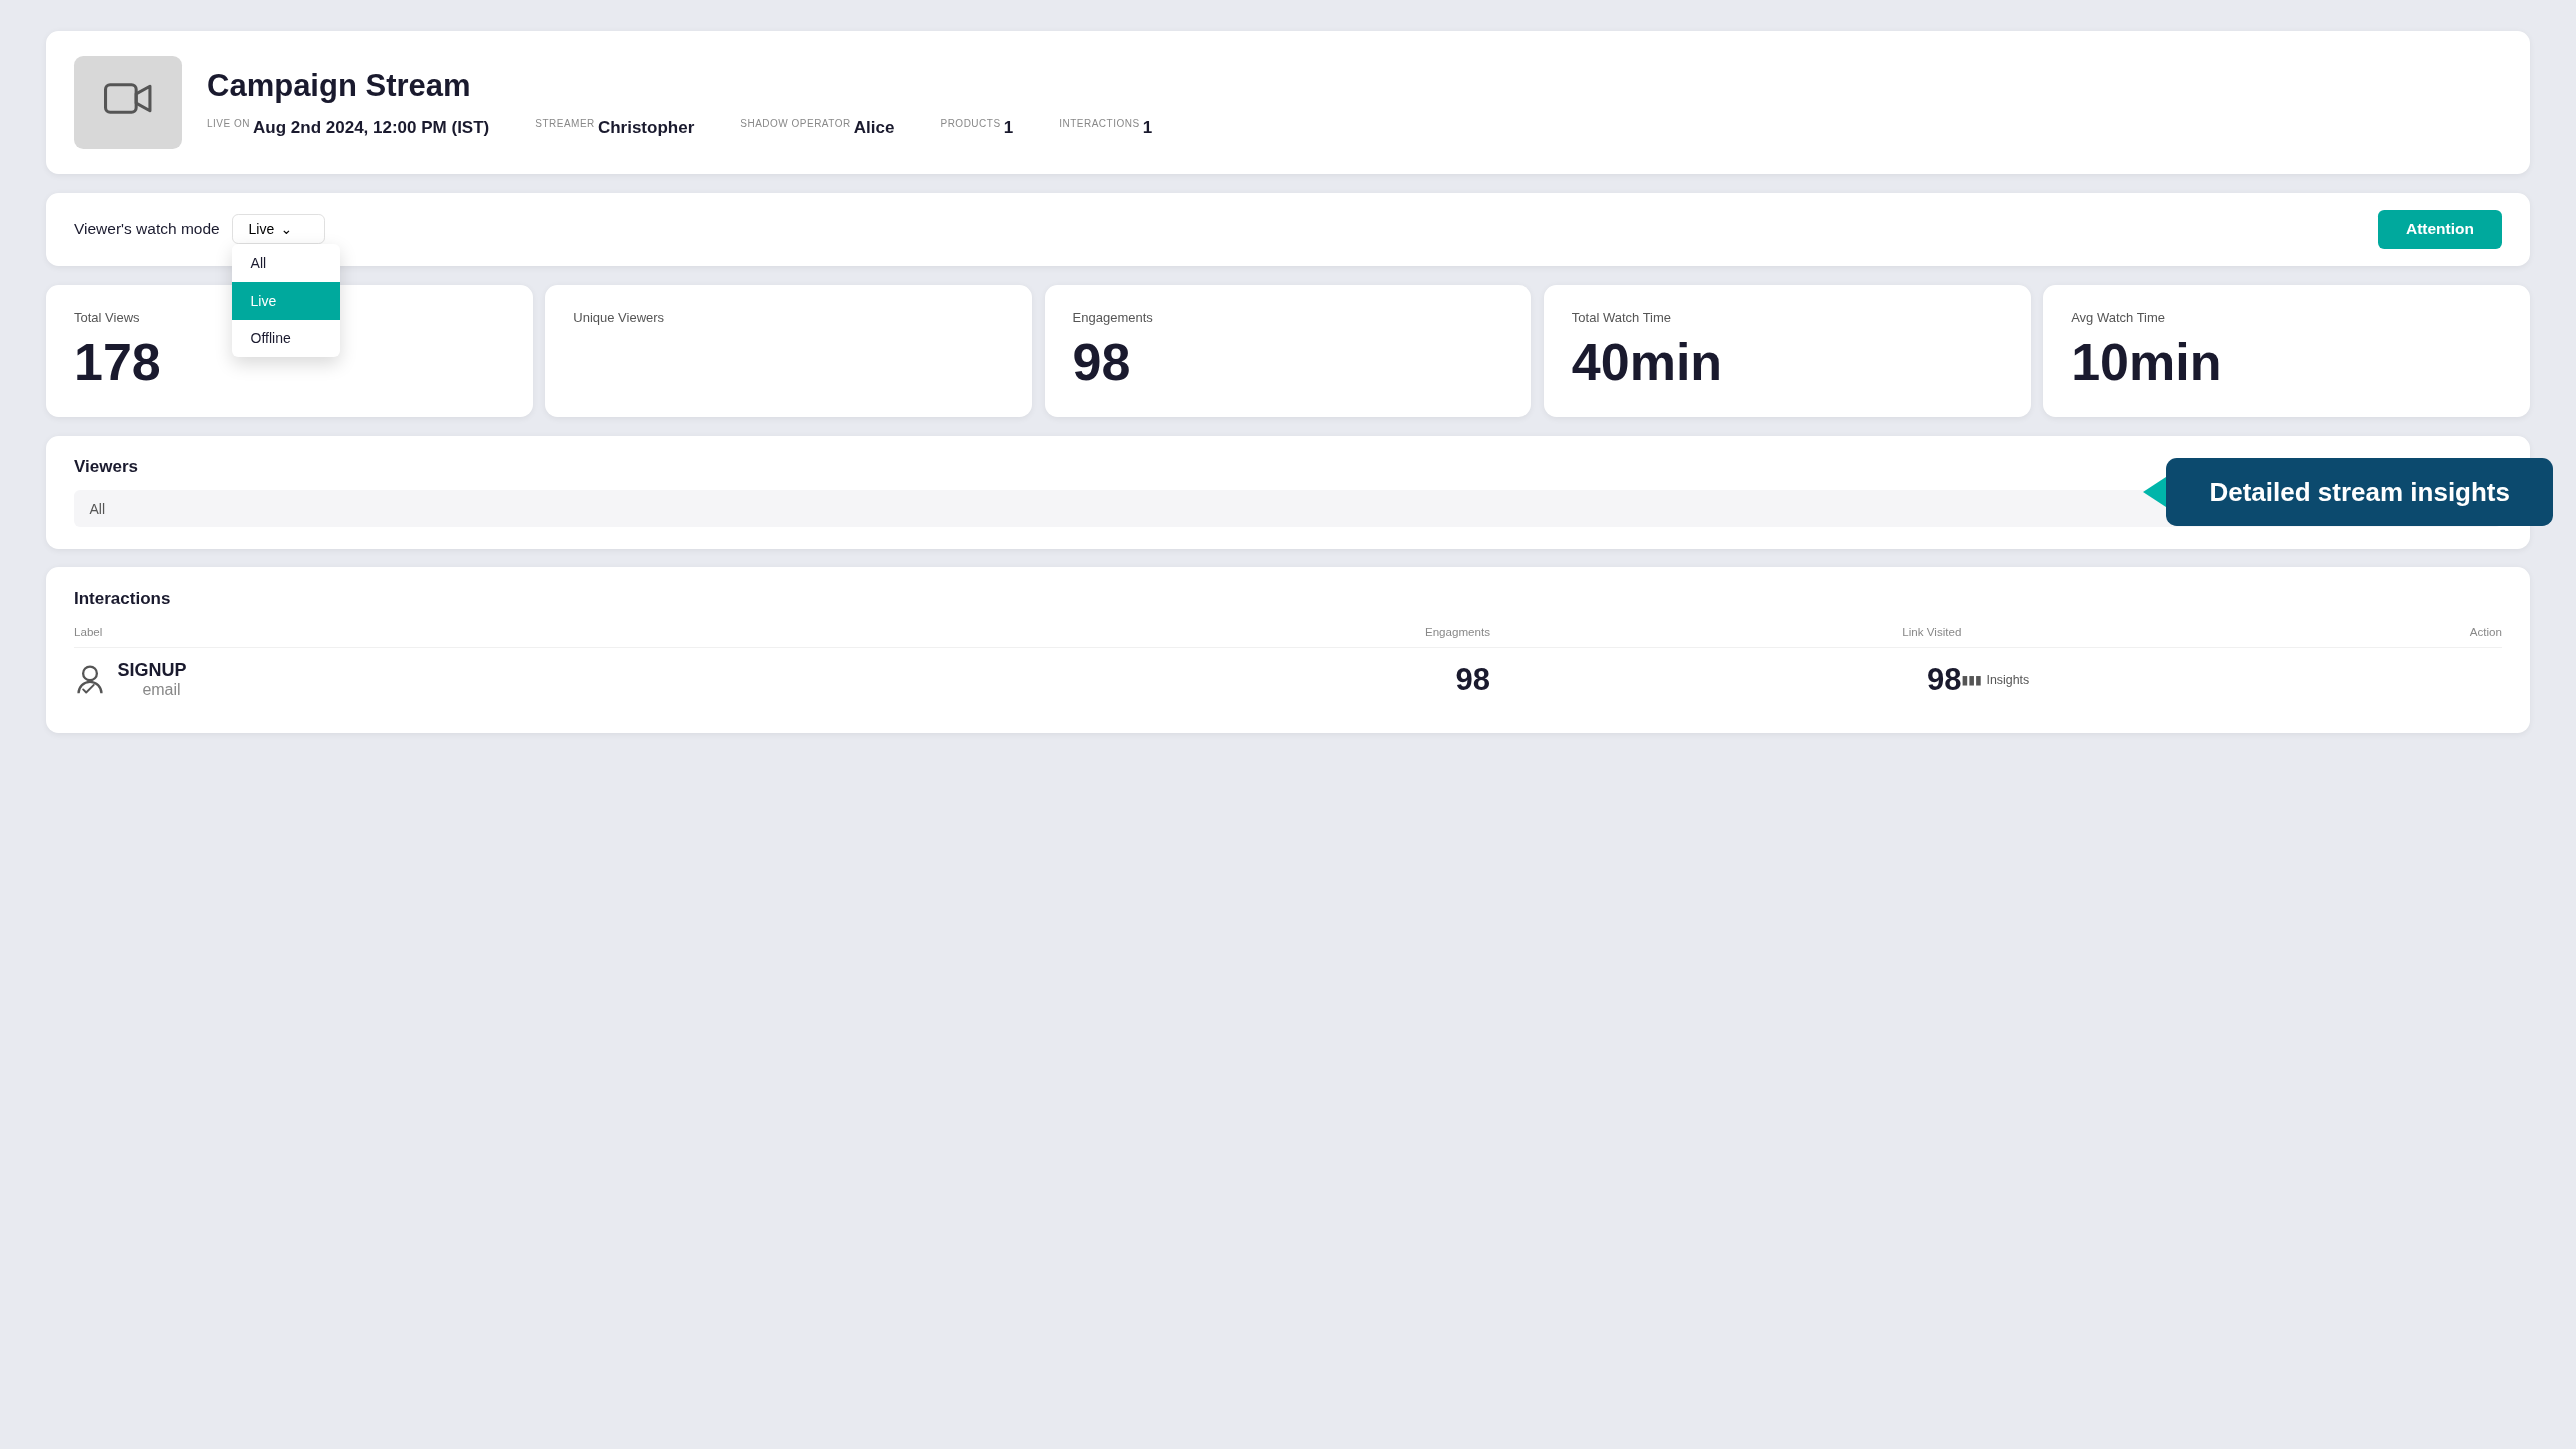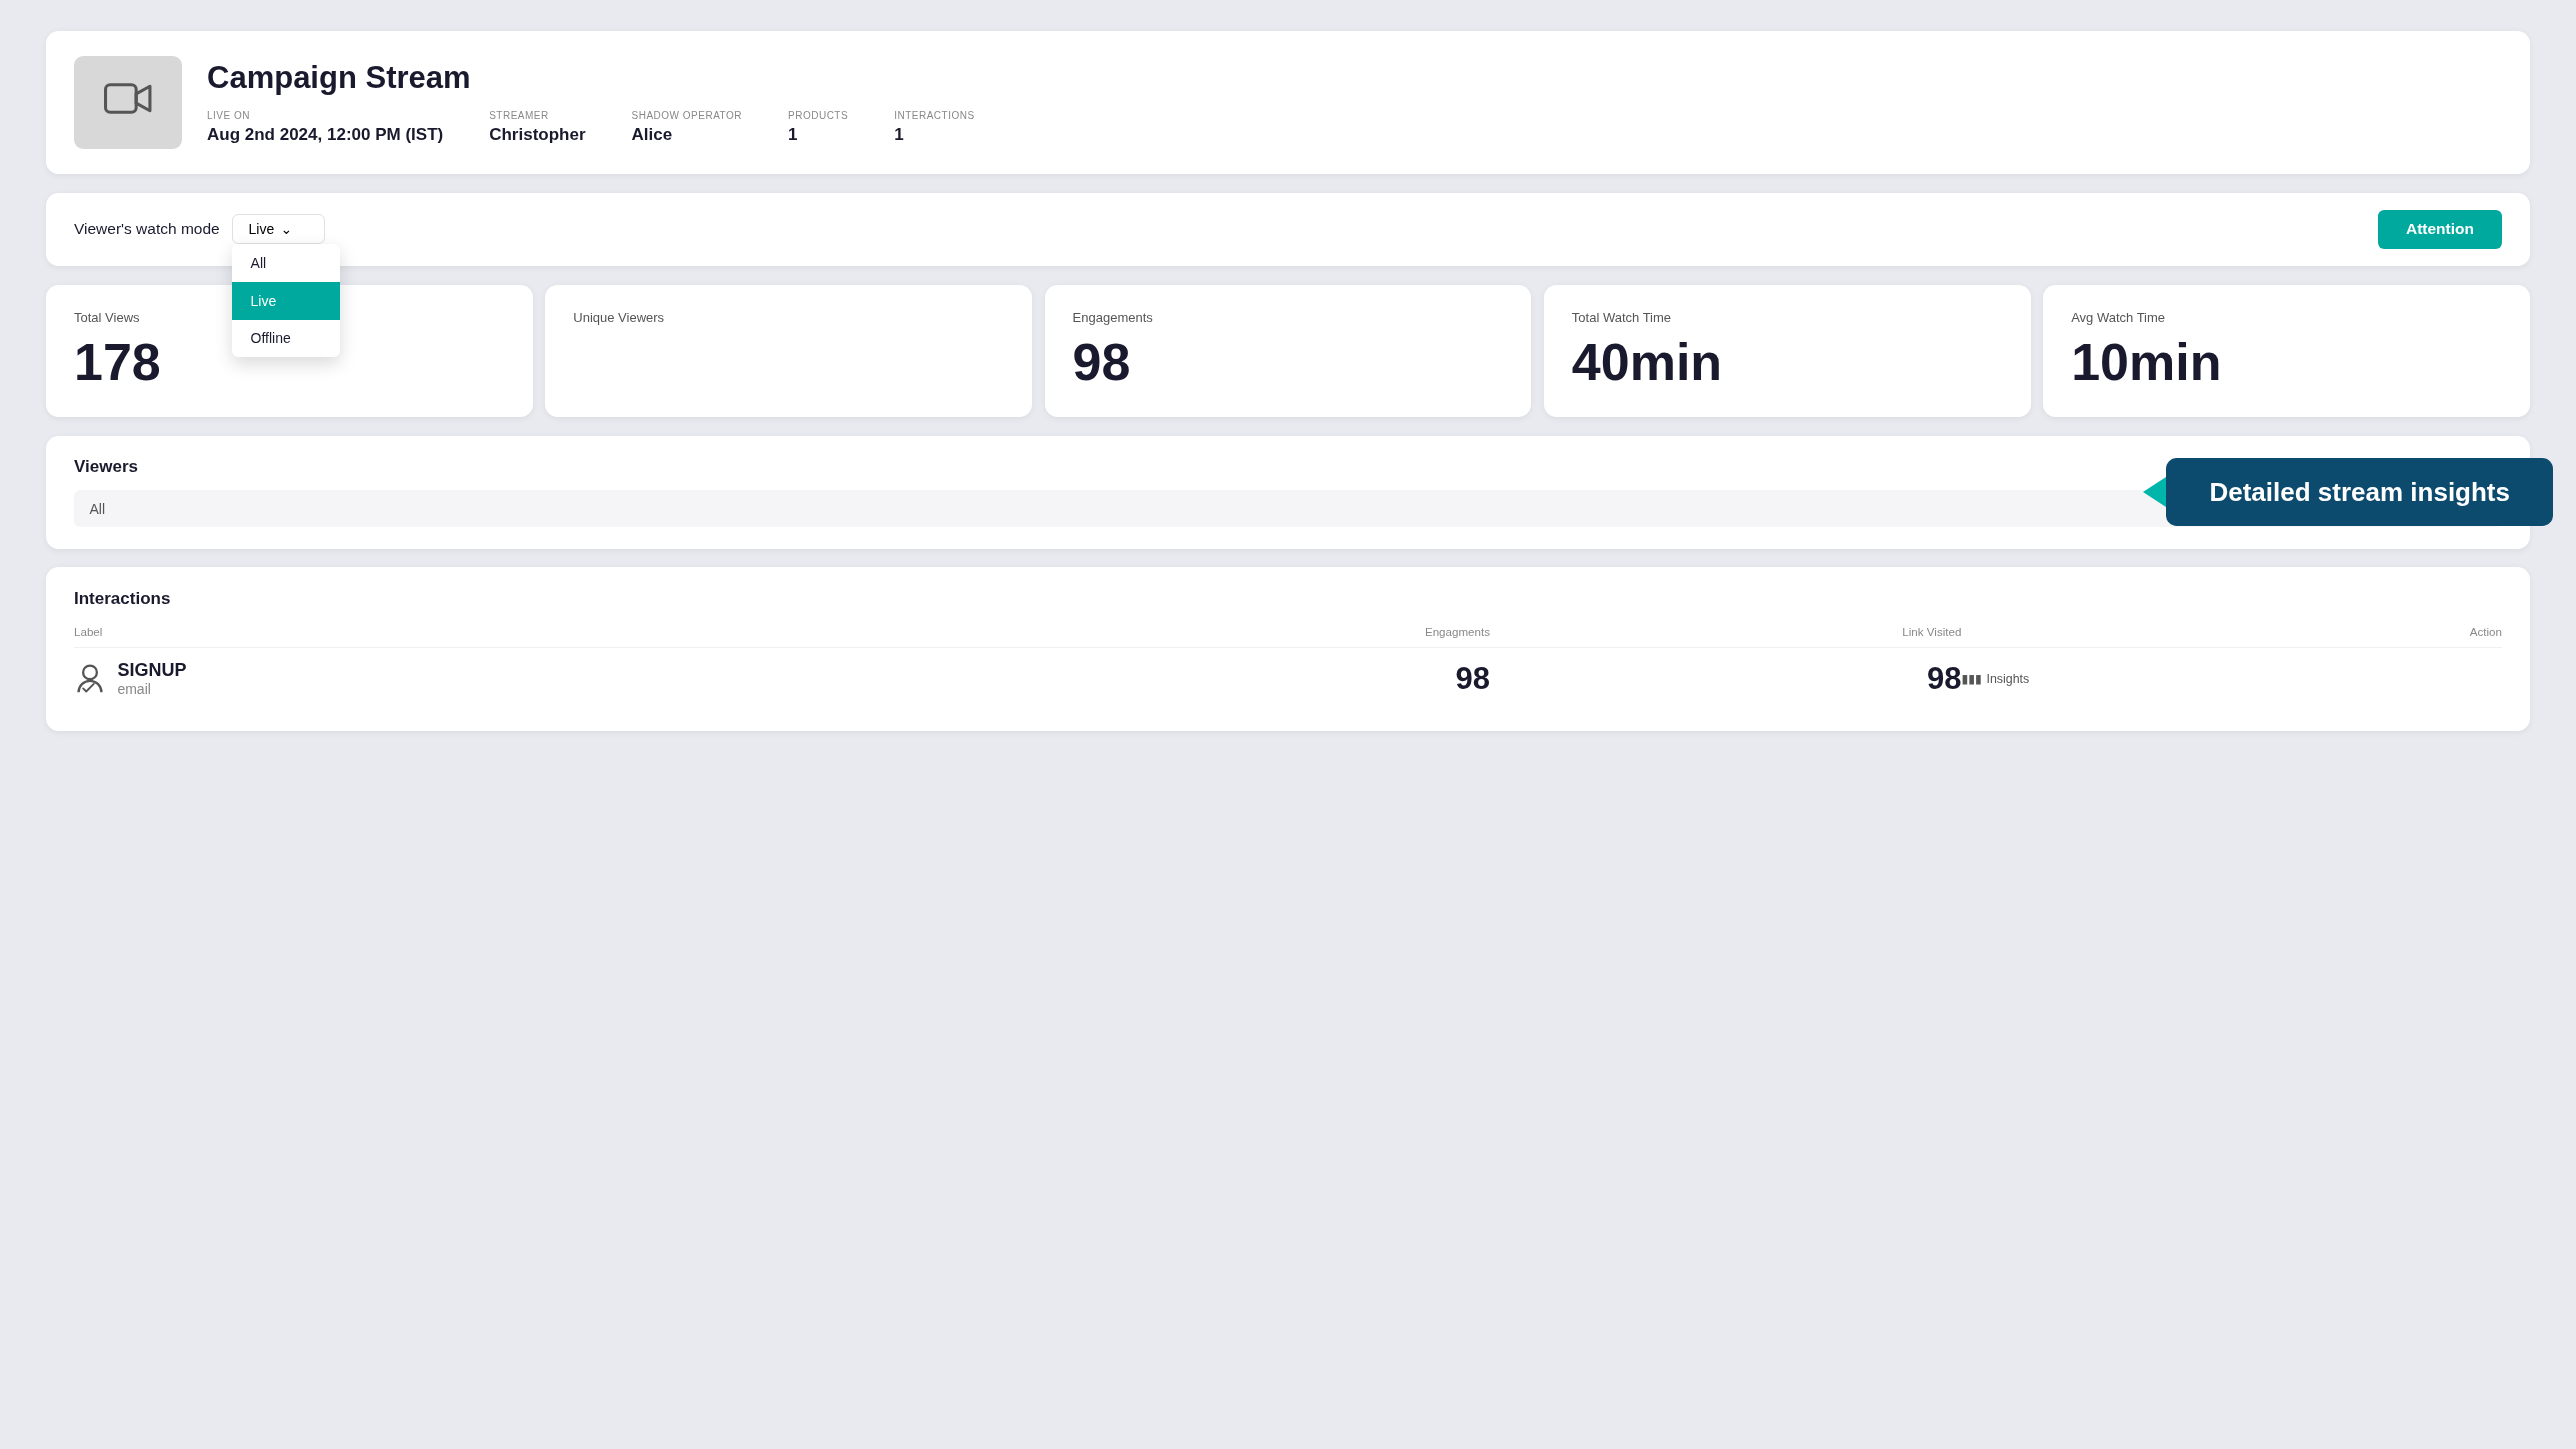--- a/index.html
+++ b/index.html
@@ -42,21 +42,21 @@
       color: #1a1a2e;
       margin-bottom: 14px;
     }
     .header-meta {
       display: flex;
       gap: 46px;
       align-items: flex-start;
     }
     .meta-group {
       display: flex;
-      flex-direction: column;
+      flex-direction: row;
       gap: 3.1px;
     }
     .meta-label {
       font-size: 10px;
       color: #888;
       font-weight: 500;
       text-transform: uppercase;
       letter-spacing: 0.05em;
     }
     .meta-value {
@@ -201,22 +201,23 @@
       display: flex;
       align-items: center;
       justify-content: center;
     }
     .interaction-name {
       font-size: 18px;
       font-weight: 700;
       color: #1a1a2e;
     }
     .interaction-sub {
-      font-size: 14px;
+      font-size: 16px;
       color: #888;
+      margin-left: 25px;
     }
     .insights-btn {
       display: flex;
       align-items: center;
       gap: 4.6px;
       color: #555;
       font-size: 12.4px;
       background: none;
       border: none;
       cursor: pointer;

